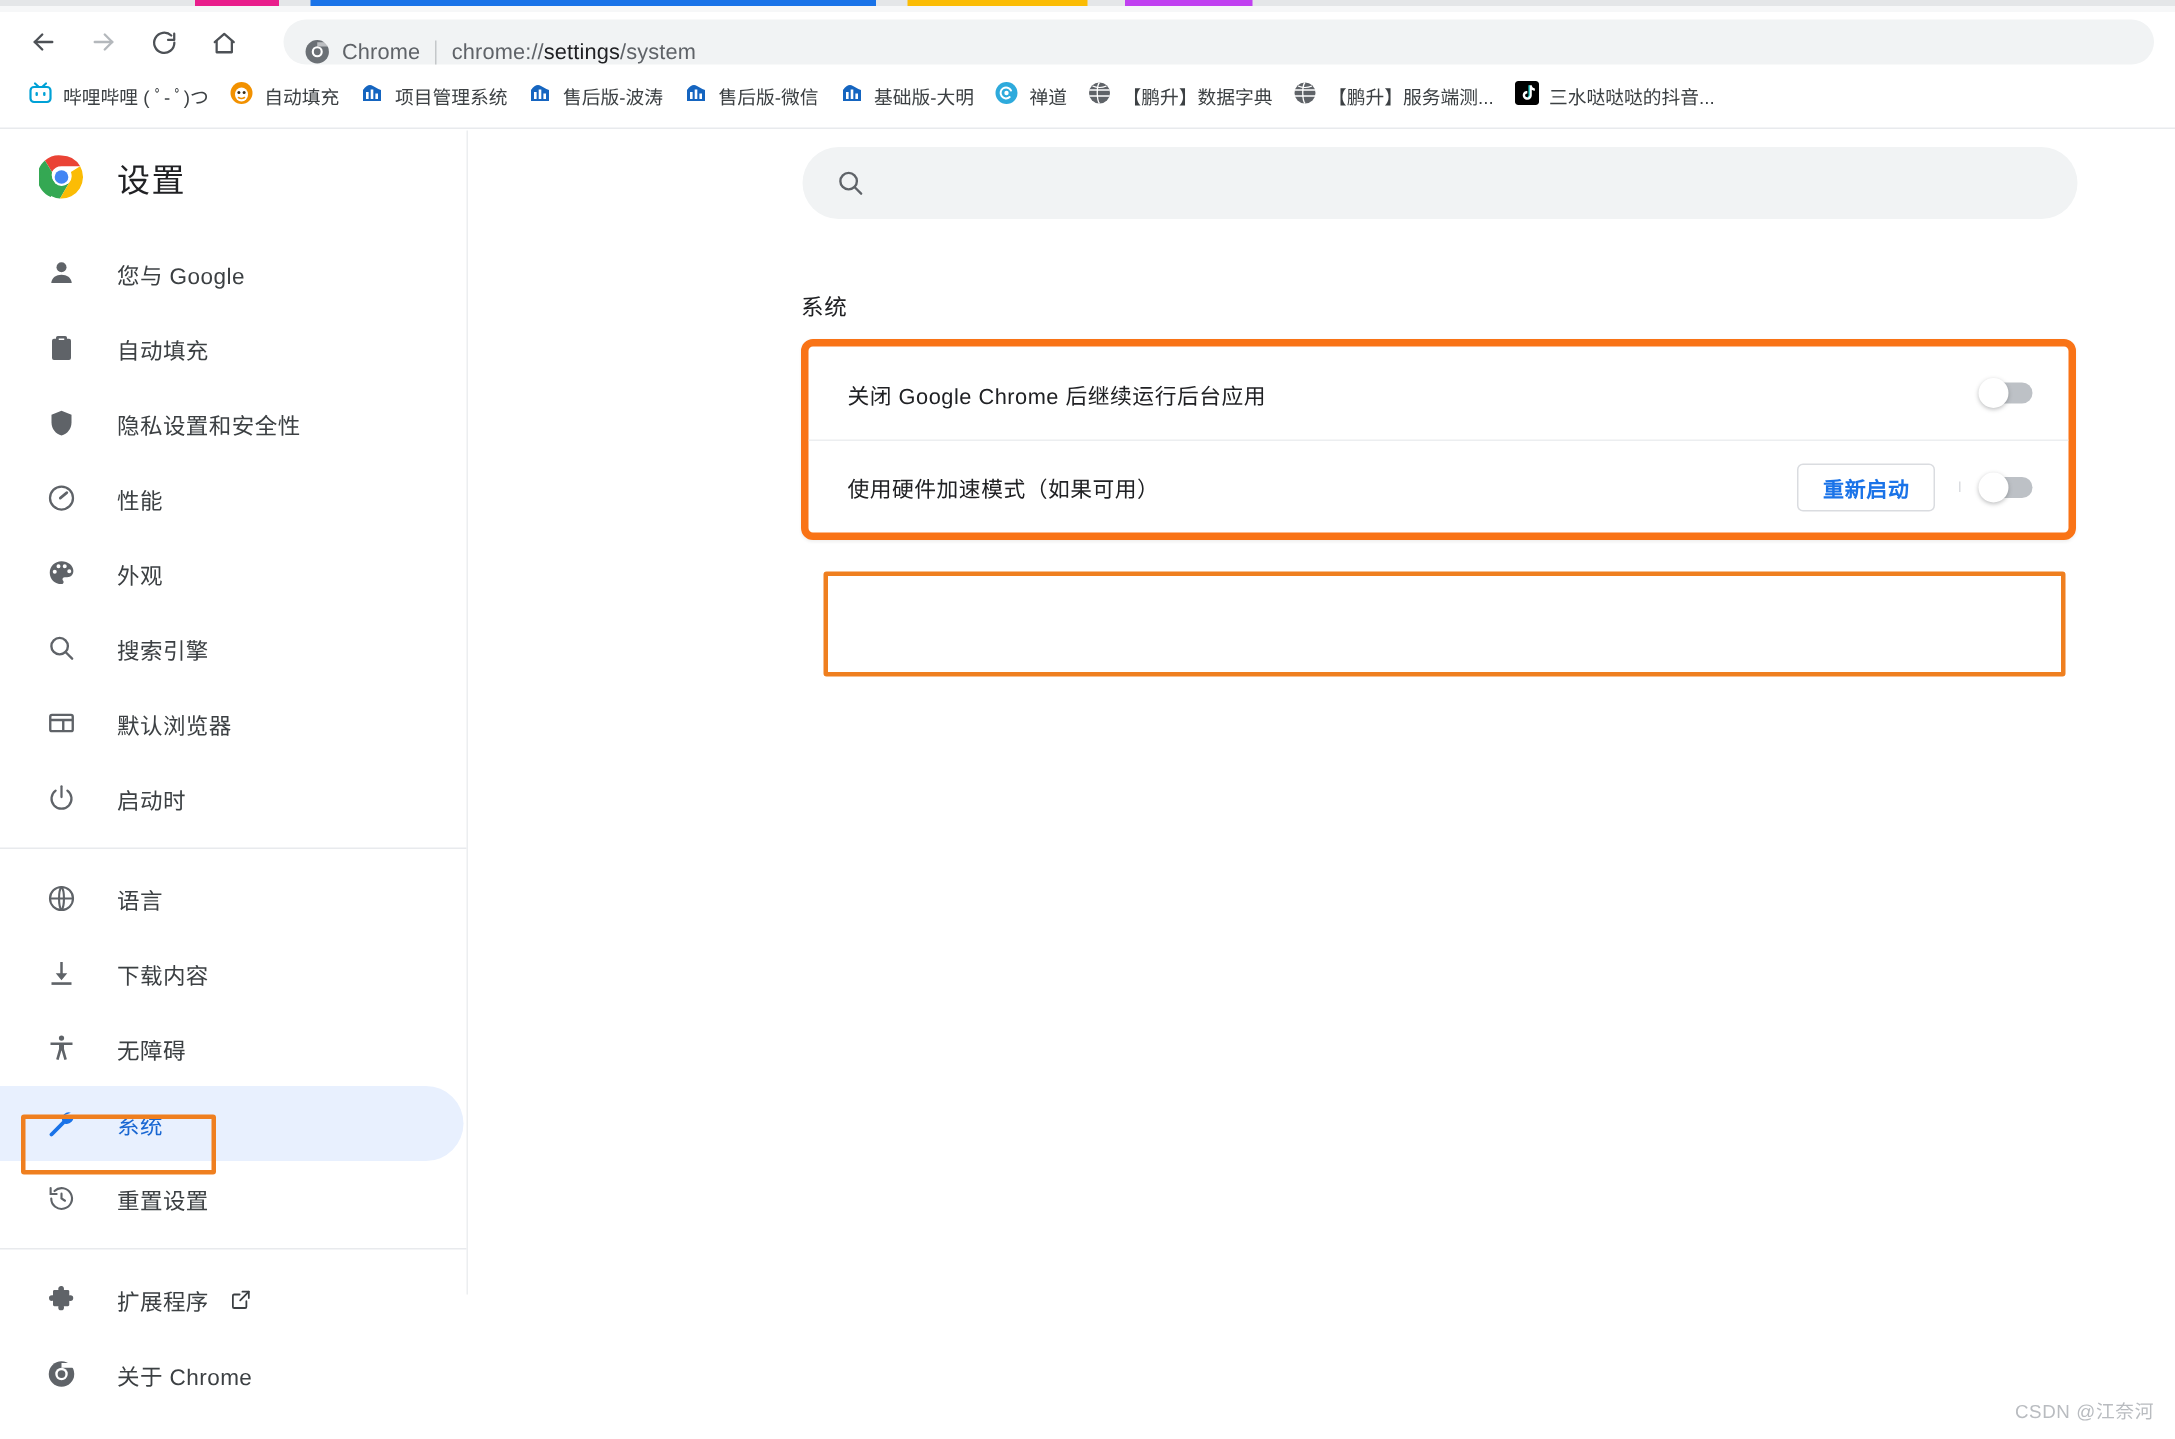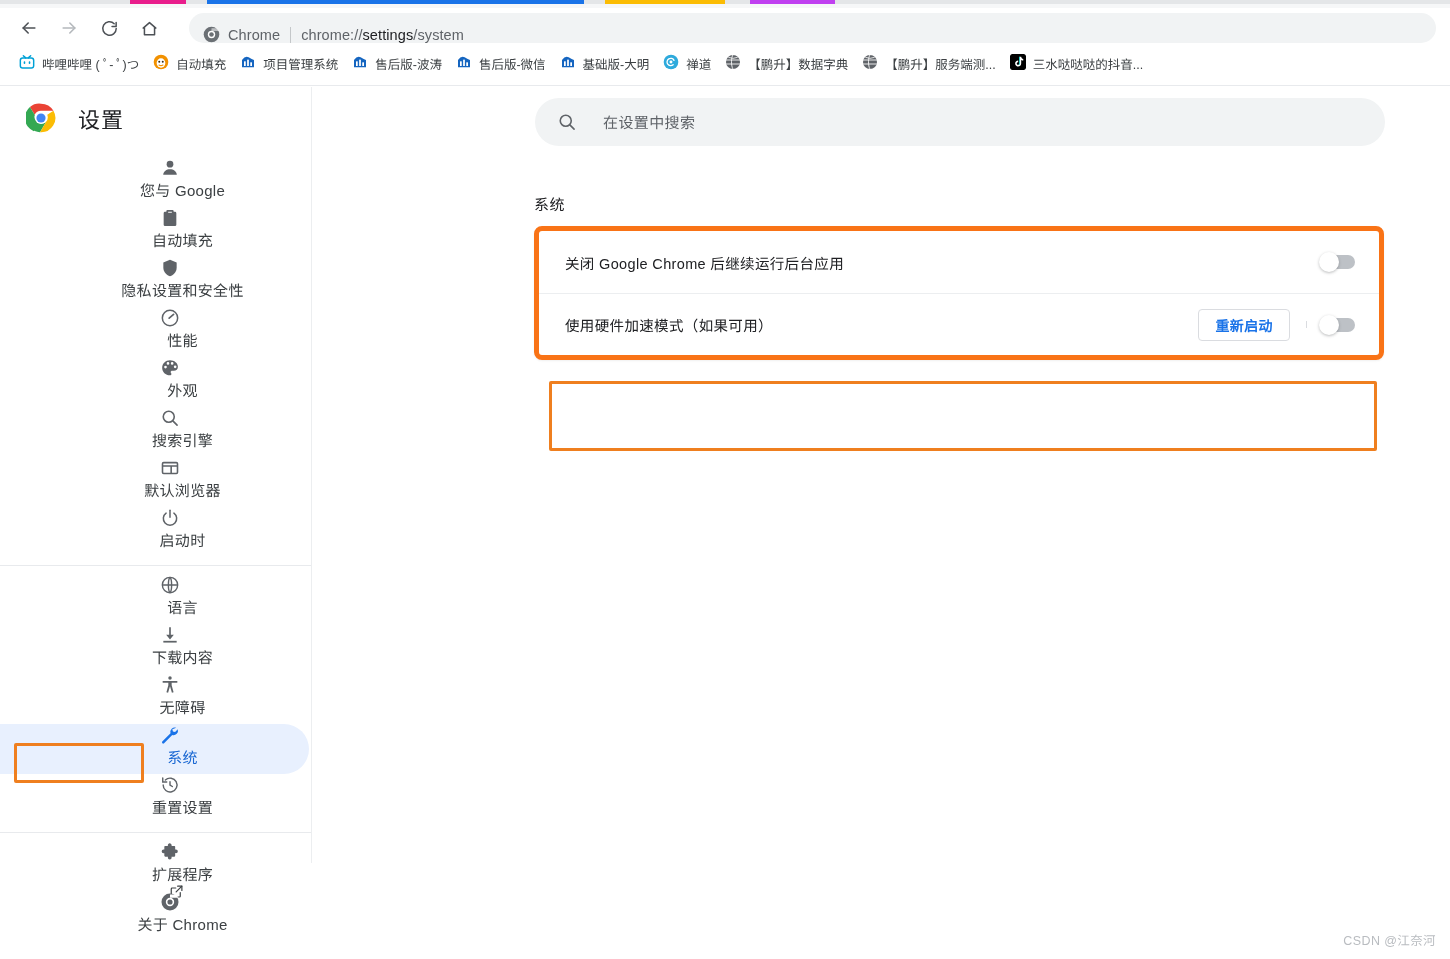--- a/index.html
+++ b/index.html
@@ -164,21 +164,20 @@
   #nav-list { margin-top: 8px; }
   .nav-item {
     position: relative;
     display: flex;
     align-items: center;
     height: 50px;
     padding-left: 30px;
     box-sizing: border-box;
     border-radius: 0 25px 25px 0;
     margin-right: 2px;
-    flex-direction: column;
   }
   .nav-item .nav-icon {
     width: 22px; height: 22px;
     flex: none;
     display: flex;
     align-items: center;
     justify-content: center;
     color: #5f6368;
   }
   .nav-item .nav-label {
@@ -711,21 +710,20 @@
   </div>
 
   <div id="main-pane">
 
     <div id="search-row">
       <div id="settings-search">
         <svg id="settings-search-icon" viewBox="0 0 24 24" fill="none" stroke="currentColor" stroke-width="1.9" stroke-linecap="round">
           <circle cx="10.5" cy="10.5" r="6.6"></circle>
           <path d="M15.4 15.4L20.5 20.5"></path>
         </svg>
-        <input id="settings-search-input" type="text" value="" placeholder="在设置中搜索" style="">
       </div>
     </div>
 
     <div id="section-title">系统</div>
 
     <div id="settings-card">
 
       <div class="card-row">
         <span class="row-label">关闭 Google Chrome 后继续运行后台应用</span>
         <span class="row-actions">

